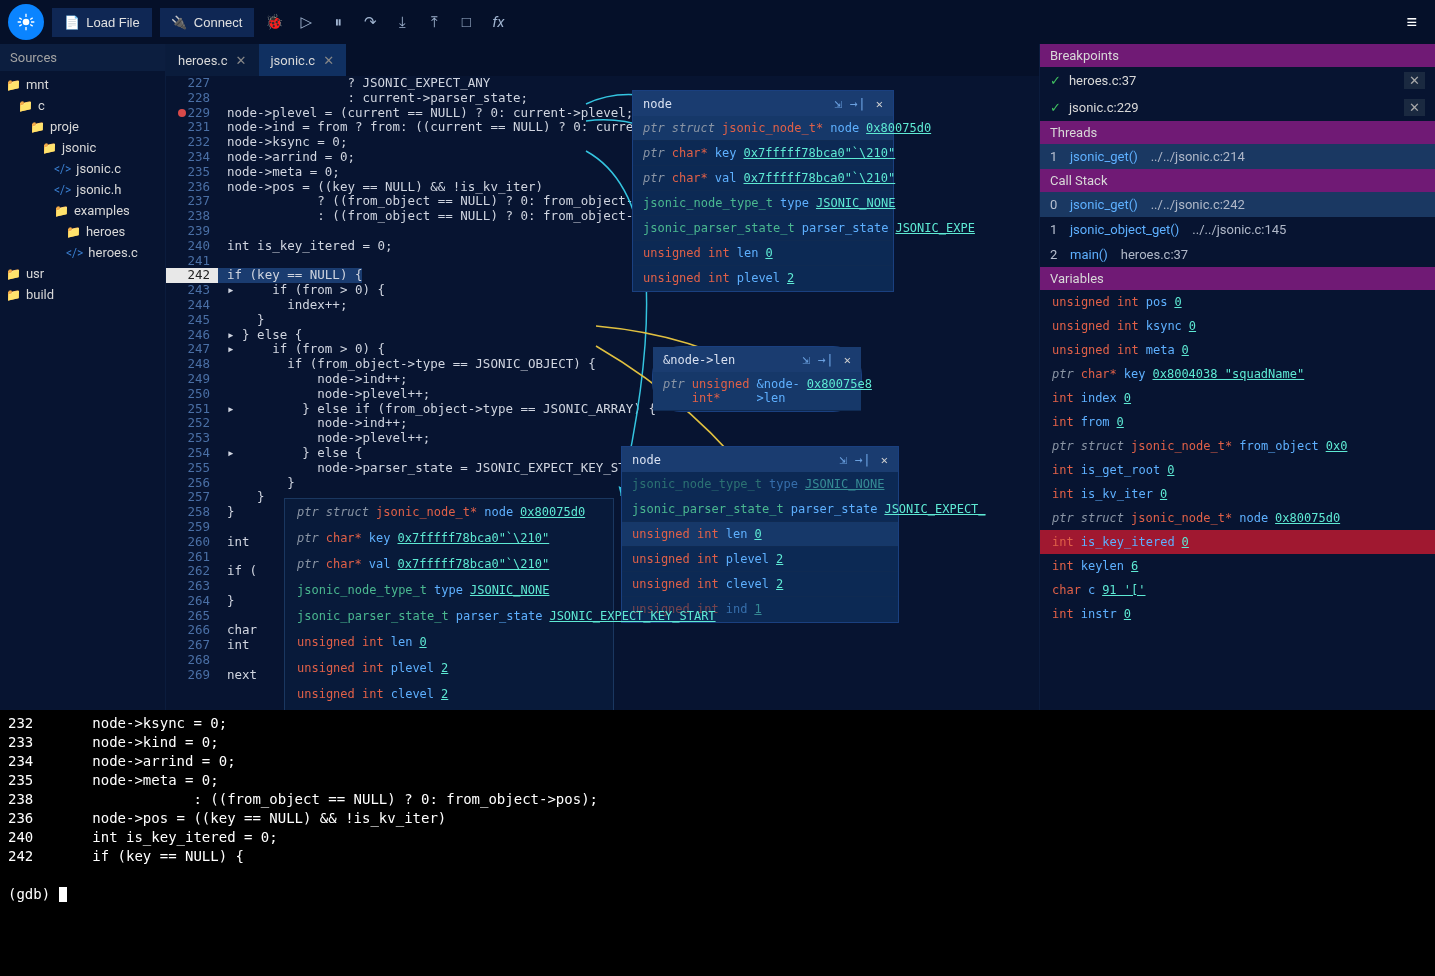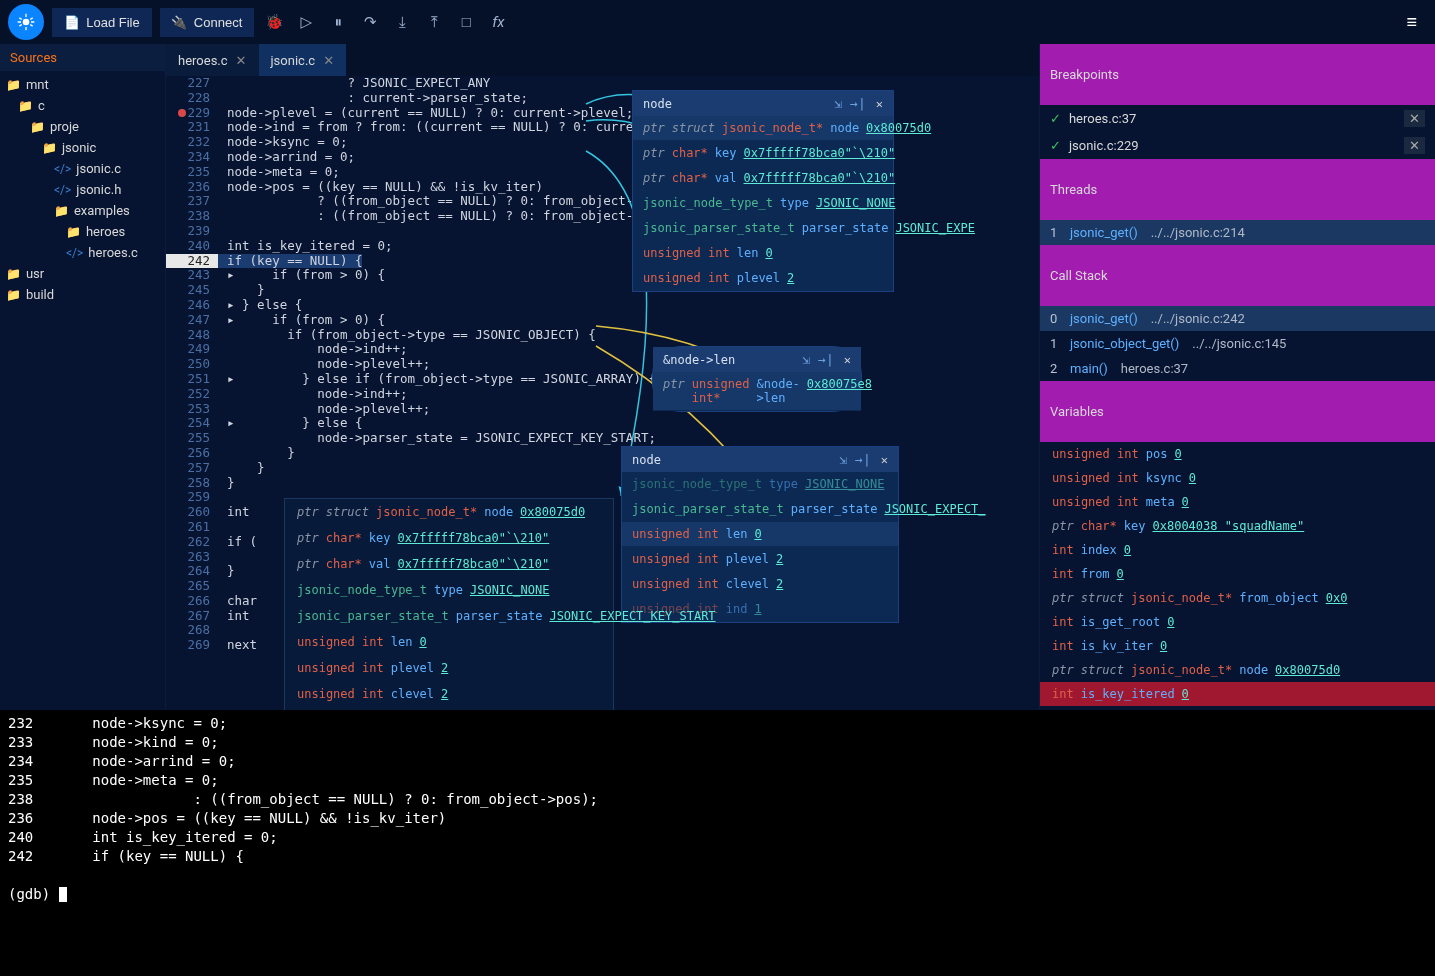--- a/index.html
+++ b/index.html
@@ -40,21 +40,21 @@
 .toolbar-icon {
   width: 24px; height: 24px;
   display: flex; align-items: center; justify-content: center;
   color: #a0b4d0; font-size: 15px; cursor: pointer;
 }
 .hamburger { margin-left: auto; color: #fff; font-size: 18px; padding: 0 10px; cursor: pointer; }
 
 .main { display: flex; height: 666px; }
 
 .sources { width: 166px; background: #071431; border-right: 1px solid #0b1c3d; }
-.panel-header { background: #0c1e3f; padding: 6px 10px; font-size: 13px; color: #f97316; }
+.panel-header { background: #0c1e3f; padding: 6px 10px; font-size: 13px; color: #a3a3a3; }
 .tree { padding: 3px 0; }
 .tree-item { padding: 3px 6px; display: flex; align-items: center; gap: 5px; cursor: pointer; font-size: 13px; }
 .folder-icon { color: #e0a030; font-size: 12px; }
 .file-icon { color: #3a7fd0; font-size: 12px; }
 .ind1 { padding-left: 18px; }
 .ind2 { padding-left: 30px; }
 .ind3 { padding-left: 42px; }
 .ind4 { padding-left: 54px; }
 .ind5 { padding-left: 66px; }
 
@@ -95,21 +95,21 @@
 .t-name { color: #5eb0ff; }
 .t-val { color: #5eead4; text-decoration: underline; }
 
 .tooltip {
   position: absolute; background: #081a3a; border: 1px solid #1a3760;
   font-family: Consolas, Monaco, monospace; font-size: 12px;
 }
 .tooltip .watch-row { border-bottom: none; padding: 6px 12px; }
 
 .right { width: 396px; background: #071431; border-left: 1px solid #0b1c3d; overflow-y: auto; }
-.sect-hdr { background: #a21caf; padding: 23px 10px; font-size: 13px; }
+.sect-hdr { background: #701a75; padding: 4px 10px; font-size: 13px; }
 .bp-row, .thr-row, .cs-row { padding: 5px 10px; display: flex; gap: 8px; align-items: center; font-size: 13px; }
 .bp-row .chk { color: #40c060; }
 .bp-row .del { margin-left: auto; color: #aaa; cursor: pointer; padding: 1px 5px; background: #1a2940; }
 .thr-row.sel, .cs-row.sel { background: #1a3862; }
 .thr-row .idx, .cs-row .idx { color: #b8c0d0; width: 12px; }
 .thr-row .fn, .cs-row .fn { color: #5eb0ff; }
 .thr-row .loc, .cs-row .loc { color: #b0b8c8; margin-left: 5px; }
 .var-row { padding: 5px 12px; font-family: Consolas, Monaco, monospace; font-size: 12px; display: flex; gap: 7px; }
 .var-row.hl { background: #a01830; }
 
@@ -258,27 +258,35 @@
             <span class="code-text">            : ((from_object == NULL) ? 0: from_object-&gt;pos);</span>
           </div>
           <div class="line">
             <span class="gutter">239</span>
             <span class="code-text"></span>
           </div>
           <div class="line">
             <span class="gutter">240</span>
             <span class="code-text">int is_key_itered = 0;</span>
           </div>
+          <div class="line">
+            <span class="gutter">241</span>
+            <span class="code-text"></span>
+          </div>
           <div class="line exec">
             <span class="gutter hl">242</span>
             <span class="code-text">if (key == NULL) {</span>
           </div>
           <div class="line">
             <span class="gutter">243</span>
             <span class="code-text">▸     if (from &gt; 0) {</span>
+          </div>
+          <div class="line">
+            <span class="gutter">244</span>
+            <span class="code-text">        index++;</span>
           </div>
           <div class="line">
             <span class="gutter">245</span>
             <span class="code-text">    }</span>
           </div>
           <div class="line">
             <span class="gutter">246</span>
             <span class="code-text">▸ } else {</span>
           </div>
           <div class="line">

